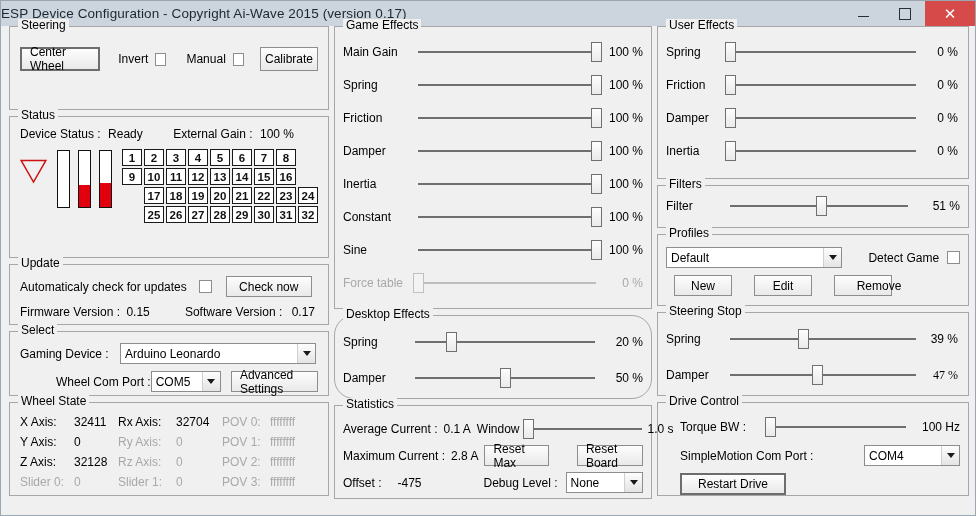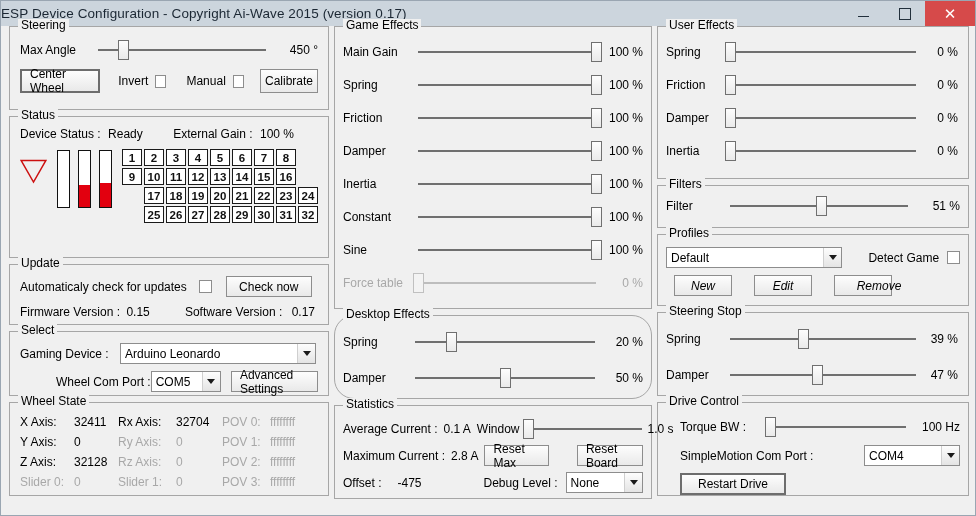--- a/index.html
+++ b/index.html
@@ -147,28 +147,20 @@
     </div>
   </div>
 
   <div class="content">
 
     <div class="col col1">
 
       <div class="grp" style="height:84px;">
         <div class="legend">Steering</div>
         <div class="inner" style="padding:12px 10px 6px 10px;">
-          <div class="row">
-            <span class="lbl" style="width:72px;">Max Angle</span>
-            <div class="slider" id="sl-maxangle" style="margin:0 6px;">
-              <div class="track"></div>
-              <div class="thumb" style="left: 15%;"></div>
-            </div>
-            <span class="val">450 °</span>
-          </div>
           <div class="row" style="margin-top:8px;">
             <div class="btn heavy" style="width:92px;height:24px;">Center Wheel</div>
             <span class="lbl" style="margin-left:18px;">Invert</span>
             <span class="cbx" style="margin-left:7px;"></span>
             <span class="lbl" style="margin-left:20px;">Manual</span>
             <span class="cbx" style="margin-left:7px;"></span>
             <div class="btn" style="margin-left:16px;width:58px;height:24px;">Calibrate</div>
           </div>
         </div>
       </div>
@@ -544,21 +536,21 @@
           <div class="row">
             <div class="combo" style="width:178px;">
               <span>Default</span>
               <span class="arrow">
                   <i></i>
                 </span>
             </div>
             <span class="lbl" style="margin-left:26px;">Detect Game</span>
             <span class="cbx" style="margin-left:8px;"></span>
           </div>
-          <div class="row" style="margin-top:7px;font-style:italic;">
+          <div class="row" style="margin-top:7px;">
             <div class="btn" style="width:58px;height:21px;margin-left:8px;">New</div>
             <div class="btn" style="width:58px;height:21px;margin-left:22px;">Edit</div>
             <div class="btn" style="width:58px;height:21px;margin-left:22px;padding-left:40px;">Remove</div>
           </div>
         </div>
       </div>
 
       <div class="grp" style="height:84px;">
         <div class="legend">Steering Stop</div>
         <div class="inner" style="padding:15px 8px 6px 8px;" id="ss-rows">
@@ -569,21 +561,21 @@
                 <div class="thumb" style="left: 39%;"></div>
               </div>
               <span class="val" style="width: 36px;">39 %</span>
             </div>
             <div class="row" style="margin-bottom: 14px;">
               <span class="lbl" style="width: 58px;">Damper</span>
               <div class="slider" style="width: 186px; flex: 0 0 auto; margin: 0px 6px;">
                 <div class="track"></div>
                 <div class="thumb" style="left: 47%;"></div>
               </div>
-              <span class="val" style="width: 36px;">47 %</span>
+              <span class="val" style="width: 36px; font-family: Liberation Serif, serif;">47 %</span>
             </div>
           </div>
       </div>
 
       <div class="grp" style="height:94px;">
         <div class="legend">Drive Control</div>
         <div class="inner" style="padding:13px 8px 4px 8px;">
           <div class="row">
             <span class="lbl" style="width:86px;margin-left:14px;">Torque BW :</span>
             <div class="slider" id="sl-torque" style="margin:0 6px;width:140px;flex:none;">

